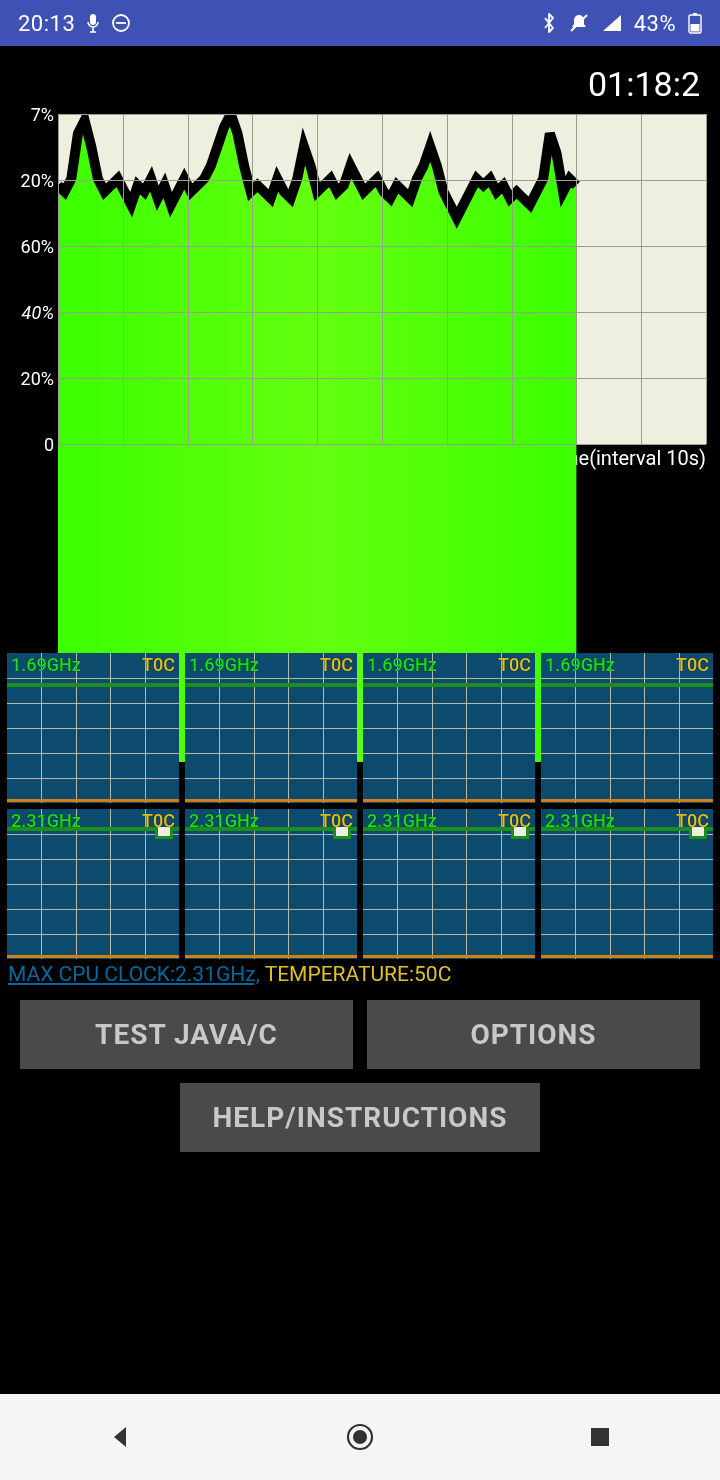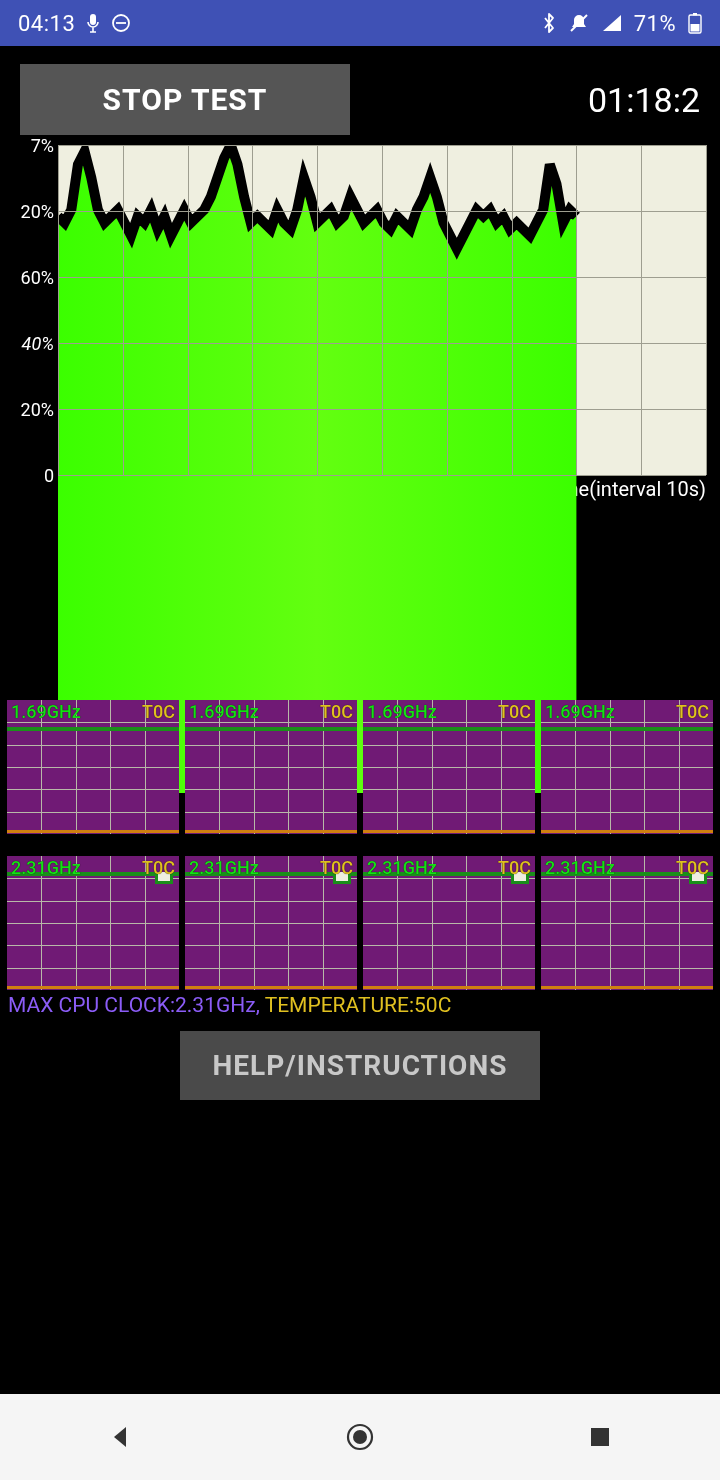--- a/index.html
+++ b/index.html
@@ -34,57 +34,57 @@
   .chart1 .gridline-v { position:absolute; top:0; bottom:0; width:1px; background:#9e9e90; }
   .chart1 .gridline-h { position:absolute; left:0; right:0; height:1px; background:#9e9e90; }
   .chart1 svg { position:absolute; inset:0; }
   .xlabel { text-align:right; font-size:20px; padding:2px 14px 0 0; }
   .perf-readout { text-align:center; font-size:30px; margin-top:6px; }
 
   
   .cpu-title { text-align:center; font-size:24px; margin-top:110px; }
   .cpu-grid { display:grid; grid-template-columns:repeat(4,1fr);
     grid-template-rows:150px 150px; gap:6px; padding:4px 7px 2px; }
-  .cpu-cell { background:#701a75; position:relative; overflow:hidden;margin-top:16px; }
+  .cpu-cell { background:#0c4a6e; position:relative; overflow:hidden; }
   .cpu-cell .gh { position:absolute; left:0; right:0; height:1px; background:#b8b8a8; }
   .cpu-cell .gv { position:absolute; top:0; bottom:0; width:1px; background:#b8b8a8; }
   .cpu-cell .clk { position:absolute; top:1px; left:4px; color:#15e015;
     font-size:18px; font-weight:500; text-shadow:0 0 1px #000; }
   .cpu-cell .tmp { position:absolute; top:1px; right:4px; color:#e0c020;
     font-size:18px; font-weight:500; text-shadow:0 0 1px #000; }
   .cpu-cell .freq-line { position:absolute; left:0; right:0; height:4px;
     background:#1a8f1a; }
   .cpu-cell .temp-line { position:absolute; left:0; right:0; bottom:1px;
     height:3px; background:#d08010; }
   .cpu-cell .dip { position:absolute; width:18px; height:12px;
     border:3px solid #1a8f1a; border-top:none; background:#efefe0; }
 
   .cpu-summary { padding:1px 8px 0; font-size:21px; }
-  .cpu-summary .a { color:#8b5cf6; }
+  .cpu-summary .a { color:#0369a1;text-decoration:underline; }
   .cpu-summary .b { color:#e0c020; }
 
   
   .btn-row { display:flex; gap:14px; padding:14px 20px 0; }
   .btn-row .btn { flex:1; background:#4a4a4a; color:#c8c8c8; font-size:28px; }
   .btn-help-row { display:flex; padding:14px 20px 0; justify-content:center;align-items:flex-end; }
   .btn-help { width:360px; background:#4a4a4a; color:#c8c8c8; font-size:28px; }
 
   
   .navbar { position:absolute; bottom:0; left:0; right:0; height:86px;
     background:#f5f5f5; display:flex; align-items:center;
     justify-content:space-around; }
   .nav-btn { width:60px; height:60px; display:flex; align-items:center;
     justify-content:center; }
 </style>
 </head>
 <body>
 
 <div class="statusbar">
   <div class="sb-left">
-    <span>04:13</span>
+    <span>20:13</span>
     <span class="sb-ico">
       <svg width="16" height="20" viewBox="0 0 16 20">
           <rect x="5" y="1" width="6" height="11" rx="3" fill="#fff"></rect>
           <path d="M3 9a5 5 0 0010 0M8 14v5M5 19h6" stroke="#fff" stroke-width="1.6" fill="none"></path>
         </svg>
     </span>
     <span class="sb-ico">
       <svg width="20" height="20" viewBox="0 0 20 20">
           <circle cx="10" cy="10" r="8" stroke="#fff" stroke-width="1.8" fill="none"></circle>
           <line x1="5" y1="10" x2="15" y2="10" stroke="#fff" stroke-width="1.8"></line>
@@ -101,35 +101,34 @@
       <svg width="22" height="22" viewBox="0 0 22 22">
           <path d="M11 3a5 5 0 00-5 5v4l-2 3h14l-2-3V8a5 5 0 00-5-5z" fill="#fff"></path>
           <line x1="3" y1="19" x2="19" y2="3" stroke="#fff" stroke-width="2"></line>
         </svg>
     </span>
     <span class="sb-ico">
       <svg width="20" height="18" viewBox="0 0 20 18">
           <path d="M1 17L19 1V17z" fill="#fff"></path>
         </svg>
     </span>
-    <span>71%</span>
+    <span>43%</span>
     <span class="sb-ico">
       <svg width="14" height="22" viewBox="0 0 14 22">
           <rect x="1" y="3" width="12" height="18" rx="1.5" stroke="#fff" stroke-width="1.4" fill="none"></rect>
           <rect x="5" y="1" width="4" height="2.4" fill="#fff"></rect>
           <rect x="2.5" y="12" width="9" height="7.5" fill="#fff"></rect>
         </svg>
     </span>
   </div>
 </div>
 
 <div class="content">
 
   <div class="row-top">
-    <button class="btn btn-stop">STOP TEST</button>
     <div class="timer">01:18:2</div>
   </div>
 
 
   <div class="chart1-wrap">
     <div class="chart1" id="perfChart">
       <svg id="perfSvg" viewBox="0 0 1000 1000" preserveAspectRatio="none">
           <defs>
        <linearGradient id="g" x1="0" x2="1" y1="0" y2="0">
          <stop offset="0%" stop-color="#3bff00"></stop>
@@ -295,20 +294,24 @@
         <div class="clk">2.31GHz</div>
         <div class="tmp">T0C</div>
       </div>
     </div>
 
   <div class="cpu-summary">
     <span class="a">MAX CPU CLOCK:2.31GHz,</span>
     <span class="b">TEMPERATURE:50C</span>
   </div>
 
+  <div class="btn-row">
+    <button class="btn">TEST JAVA/C</button>
+    <button class="btn">OPTIONS</button>
+  </div>
   <div class="btn-help-row">
     <button class="btn btn-help">HELP/INSTRUCTIONS</button>
   </div>
 </div>
 
 <div class="navbar">
   <div class="nav-btn">
     <svg width="28" height="28" viewBox="0 0 28 28">
         <path d="M20 4L8 14l12 10z" fill="#333"></path>
       </svg>

